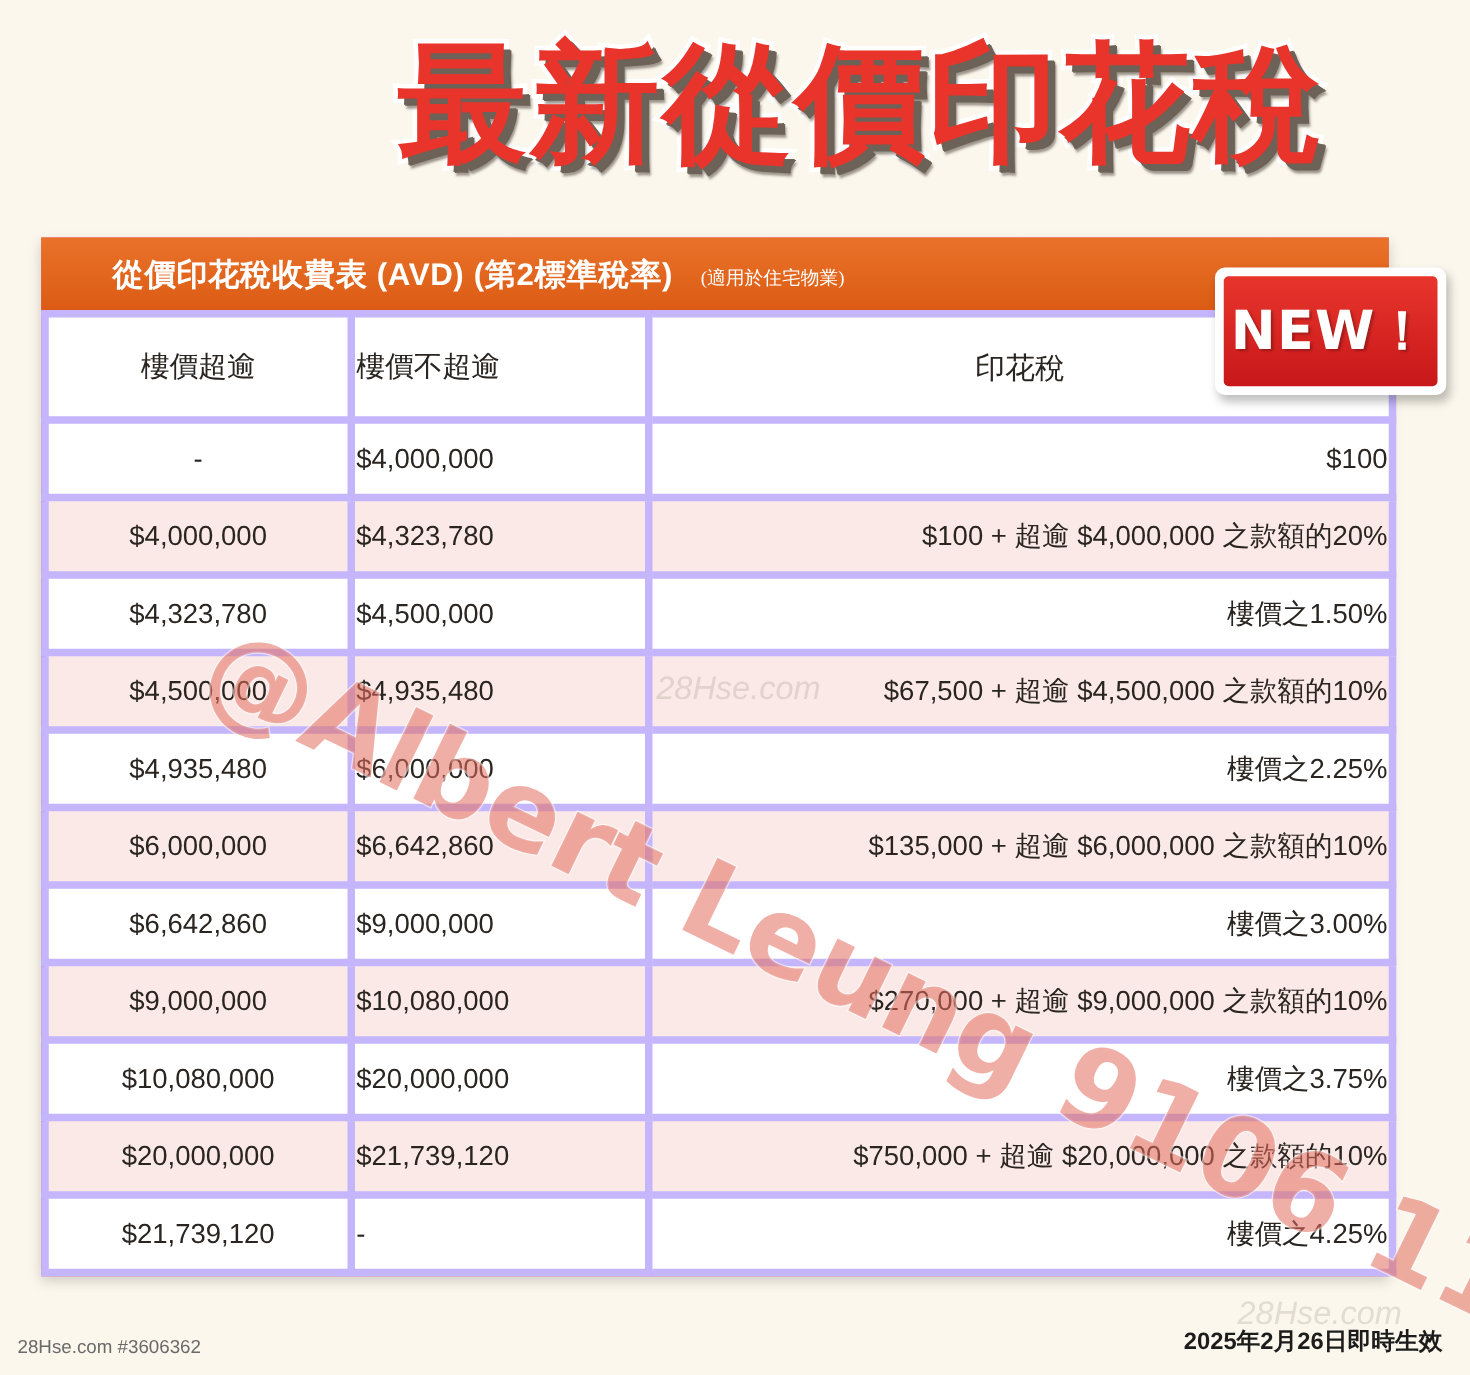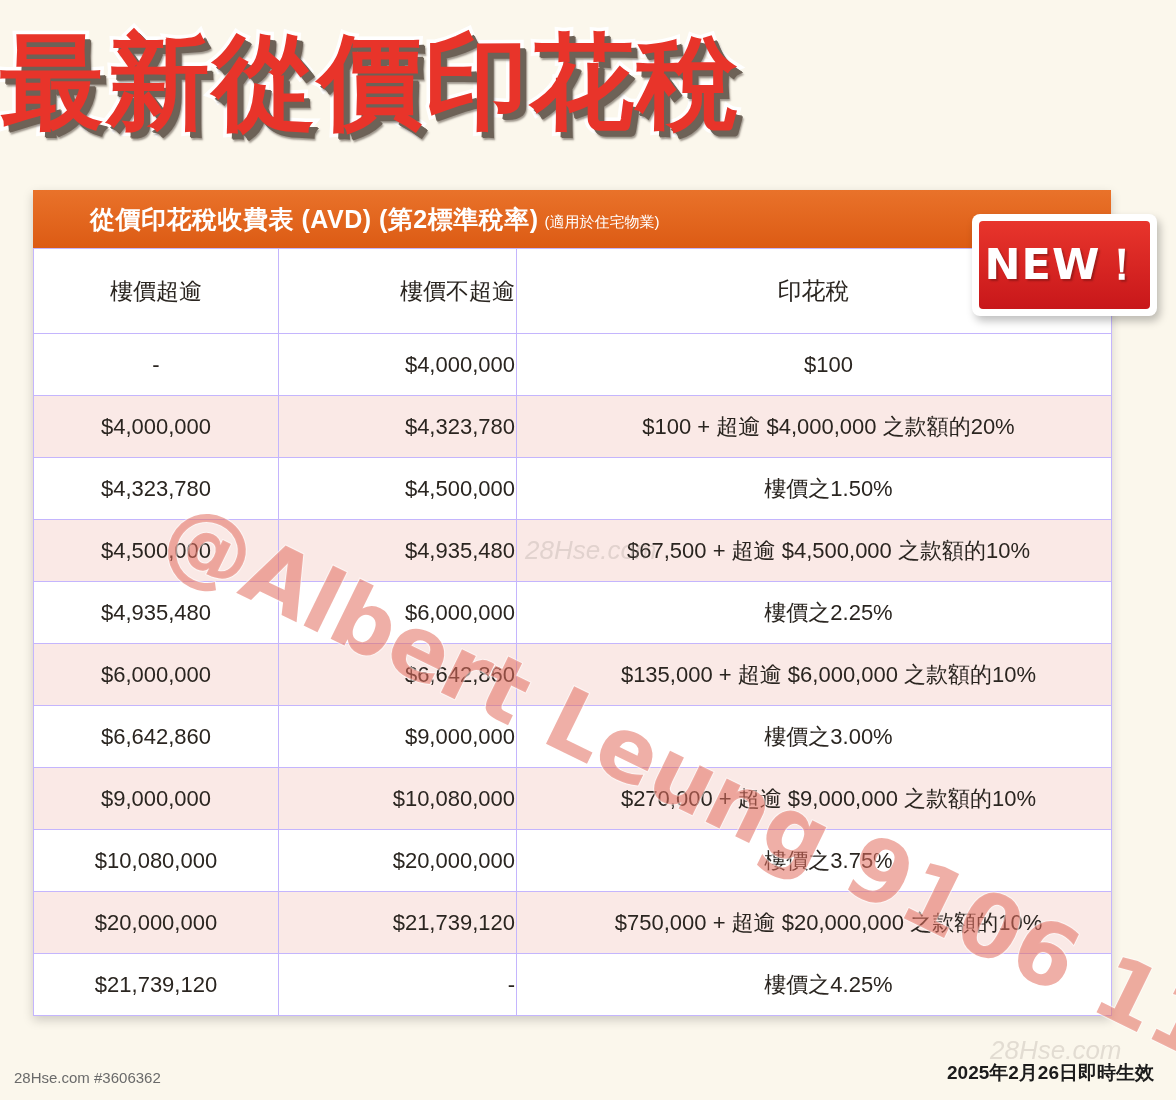--- a/index.html
+++ b/index.html
@@ -18,21 +18,21 @@
     height: 1100px;
     background: #fbf7ec;
   }
 
   
   .title-wrap {
     position: absolute;
     top: 12px;
     left: 0;
     width: 1060px;
-    text-align: left;
+    text-align: right;
     height: 150px;
   }
   .main-title {
     display: inline-block;
     font-family: "DejaVu Sans", sans-serif;
     font-weight: bold;
     font-size: 104px;
     line-height: 140px;
     letter-spacing: 2px;
     color: #e8342a;
@@ -65,46 +65,47 @@
     padding-left: 57px;
   }
   .card-header .ht-main {
     font-size: 25px;
     font-weight: bold;
     letter-spacing: 0.5px;
     white-space: nowrap;
   }
   .card-header .ht-sub {
     font-size: 15px;
-    margin-left: 6px;
+    margin-left: 22px;
     position: relative;
     top: 3px;
     white-space: nowrap;
+    font-family: Liberation Serif, serif;
   }
 
   table.rates {
     width: 100%;
     border-collapse: collapse;
     table-layout: fixed;
   }
   table.rates th, table.rates td {
-    border: 1px solid #c4b5fd;
+    border: 6px solid #c4b5fd;
     font-size: 22px;
     color: #2a2520;
     height: 62px;
     vertical-align: middle;
   }
   table.rates thead th {
     height: 85px;
     background: #ffffff;
     font-weight: normal;
   }
   th.col1, td.col1 { width: 245px; text-align: center; }
-  th.col2, td.col2 { width: 238px; text-align: right; margin-left: 26px; }
-  th.col3, td.col3 { width: 595px; text-align: center; padding-left: 30px; }
+  th.col2, td.col2 { width: 238px; text-align: left; margin-left: 26px; }
+  th.col3, td.col3 { width: 595px; text-align: right; padding-left: 30px; }
   thead th.col1, thead th.col2 { font-size: 23px; }
   thead th.col3 { font-size: 24px; font-weight: bold; text-align: center; padding-left: 0; }
   tr.alt td { background: #fae9e6; }
   tr.plain td { background: #ffffff; }
   td.col1, td.col2 { font-size: 23px; }
   td.col3 { font-size: 21.5px; }
 
   
   .new-badge {
     position: absolute;

